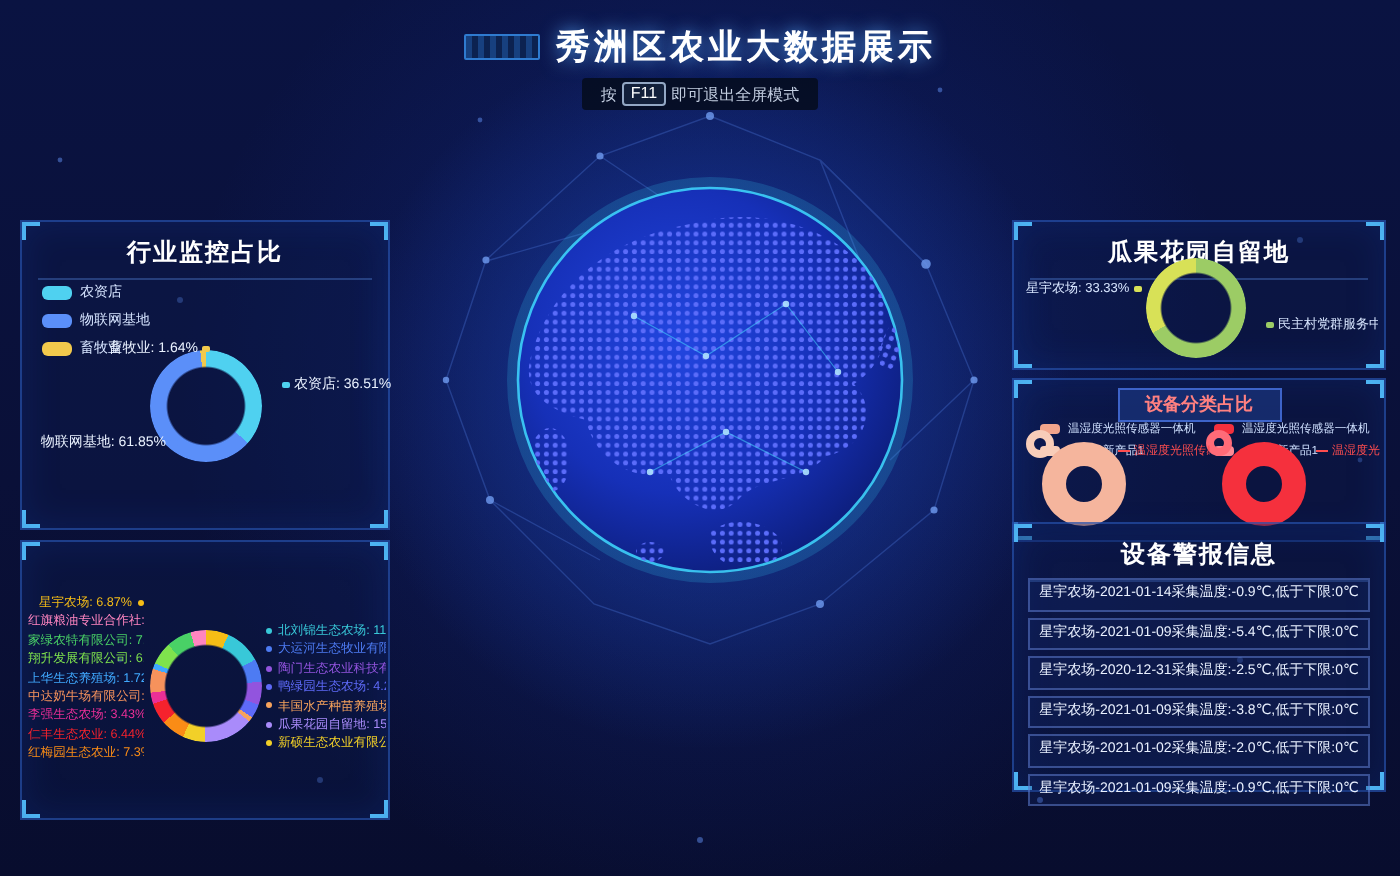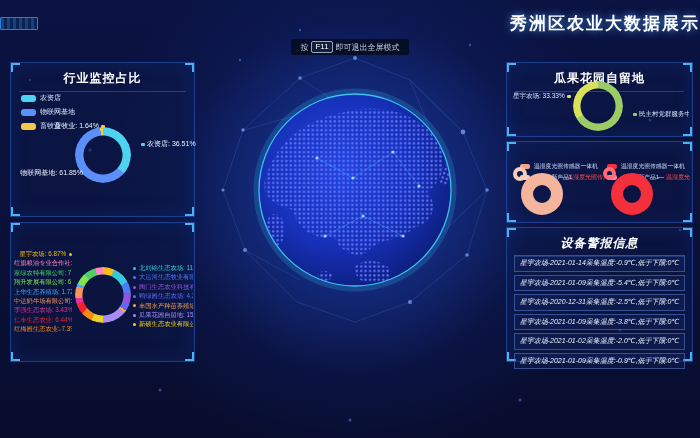--- a/index.html
+++ b/index.html
@@ -7,40 +7,40 @@
   #app{position:relative;width:700px;height:438px;overflow:hidden;
     background:
       radial-gradient(circle at 355px 195px, rgba(35,90,235,.50), rgba(35,90,235,0) 180px),
       radial-gradient(circle at 355px 195px, rgba(25,60,190,.35), rgba(25,60,190,0) 265px),
       linear-gradient(180deg,#0a1342 0%,#0a1038 55%,#080d2e 100%);}
   .bg-particles,.globe{position:absolute;pointer-events:none;}
   .bg-particles{left:0;top:0;width:700px;height:438px;}
   .globe{left:205px;top:40px;width:300px;height:300px;}
 
   .header{position:absolute;top:12px;left:0;right:0;text-align:center;z-index:5;}
-  .header-row{display:flex;justify-content:space-between;align-items:center;gap:8px;}
+  .header-row{display:flex;justify-content:center;align-items:center;gap:8px;}
   .logo-badge{width:36px;height:11px;border:1px solid #2f7bd0;border-radius:1px;
     background:repeating-linear-gradient(90deg,#17407f 0 3px,#0c2250 3px 6px);}
   .page-title{margin:0;font-size:17px;font-weight:bold;color:#ffffff;letter-spacing:2px;
     text-shadow:0 0 9px rgba(90,170,255,.85);}
   .hint{display:inline-flex;align-items:center;gap:3px;margin-top:4px;background:rgba(5,12,28,.85);
     padding:2px 9px;border-radius:2px;font-size:8px;color:#c2cde0;}
   .hint-key{border:1px solid #93a7c4;border-radius:2px;padding:0 3px;background:#121f3a;color:#fff;
     font-size:8px;line-height:10px;}
 
   .panel{position:absolute;z-index:4;border:1px solid rgba(46,96,198,.55);
     background-color:rgba(12,28,78,.40);box-shadow:inset 0 0 18px rgba(20,60,160,.25);
     background-image:
       linear-gradient(#57c7ff,#57c7ff),linear-gradient(#57c7ff,#57c7ff),
       linear-gradient(#57c7ff,#57c7ff),linear-gradient(#57c7ff,#57c7ff),
       linear-gradient(#57c7ff,#57c7ff),linear-gradient(#57c7ff,#57c7ff),
       linear-gradient(#57c7ff,#57c7ff),linear-gradient(#57c7ff,#57c7ff);
     background-size:9px 2px,2px 9px,9px 2px,2px 9px,9px 2px,2px 9px,9px 2px,2px 9px;
     background-position:left top,left top,right top,right top,left bottom,left bottom,right bottom,right bottom;
-    background-repeat:no-repeat;}
+    background-repeat:no-repeat;margin-top:48px;}
   .panel-title{font-size:12px;font-weight:bold;color:#ffffff;text-align:center;letter-spacing:1px;
     padding:7px 0 4px 0;margin:0 8px;border-bottom:1px solid rgba(90,140,230,.35);}
 
   
   .donut{position:absolute;border-radius:50%;
     -webkit-mask:radial-gradient(circle closest-side,transparent calc(100% - var(--t)),#000 calc(100% - var(--t) + 1px));
     mask:radial-gradient(circle closest-side,transparent calc(100% - var(--t)),#000 calc(100% - var(--t) + 1px));
     filter:drop-shadow(0 0 4px rgba(80,160,255,.45));}
   .dot{display:inline-block;width:4px;height:3px;border-radius:1px;vertical-align:middle;margin:0 2px;}
 
@@ -89,21 +89,21 @@
   .sring-l{left:6px;top:25px;width:6px;height:6px;border-width:4px;}
   .ring-r{left:104px;top:31px;width:18px;height:18px;border-width:12px;}
   .sring-r{left:96px;top:25px;width:5px;height:5px;border-width:4px;}
   .cat-callout{position:absolute;font-size:6px;white-space:nowrap;overflow:hidden;}
   .cat-callout::before{content:"";display:inline-block;width:6px;height:1px;background:currentColor;
     vertical-align:middle;margin-right:2px;}
   .cc-left{left:52px;top:31px;width:46px;}
   .cc-right{left:151px;top:31px;width:32px;}
 
   
-  .p-alarms{right:7px;top:227px;width:185px;height:133px;font-style:italic;}
+  .p-alarms{right:7px;top:213px;width:185px;height:133px;}
   .alarm-list{position:absolute;left:7px;right:7px;top:27px;display:flex;flex-direction:column;gap:3px;}
   .alarm-item{height:14.5px;line-height:14.5px;border:1px solid rgba(110,145,230,.45);
     background:rgba(20,42,110,.28);font-size:7px;color:#eaf1ff;text-align:center;
     white-space:nowrap;overflow:hidden;}
 </style>
 </head>
 <body>
 
 <div id="app">
 
@@ -249,20 +249,21 @@
     <div class="donut donut3" style="background: conic-gradient(rgb(156, 204, 101) 0deg, rgb(156, 204, 101) 240.01deg, rgb(216, 225, 87) 240.01deg, rgb(216, 225, 87) 360deg);"></div>
     <div class="dev-label dl-left">
       <span>星宇农场: 33.33%</span><span class="dot" style="background: rgb(216, 225, 87);"></span>
     </div>
     <div class="dev-label dl-right">
       <span class="dot" style="background: rgb(156, 204, 101);"></span><span>民主村党群服务中心</span>
     </div>
   </section>
 
   <section class="panel p-category">
+    <div class="cat-title">设备分类占比</div>
     <div class="cat-legend cl-left">
 
     <div class="lg-row">
         <span class="lg-swatch" style="background: rgb(242, 165, 140);"></span>
         <span class="lg-label">温湿度光照传感器一体机</span>
       </div>
         <div class="lg-row">
         <span class="lg-swatch" style="background: rgb(248, 205, 185);"></span>
         <span class="lg-label">一体机新产品1</span>
       </div>

